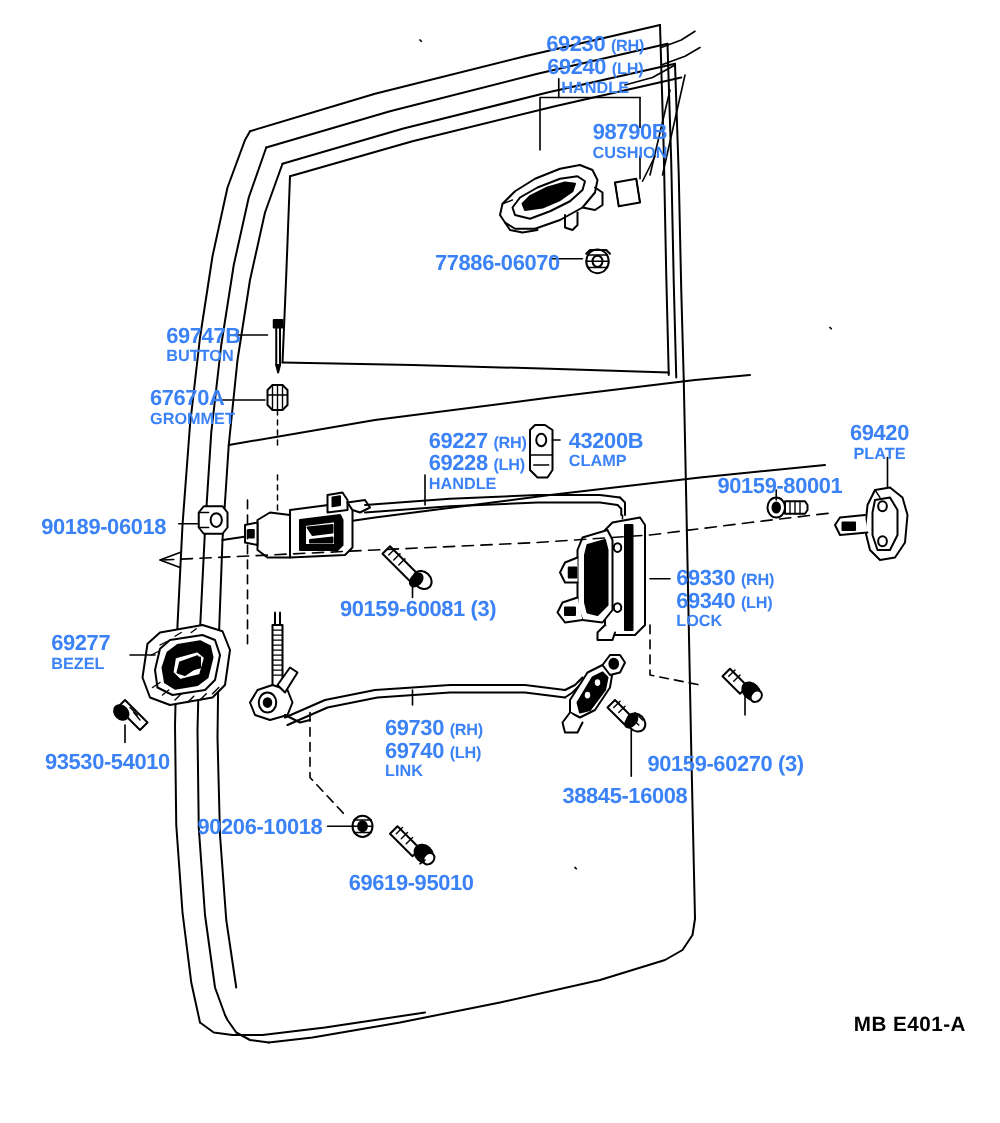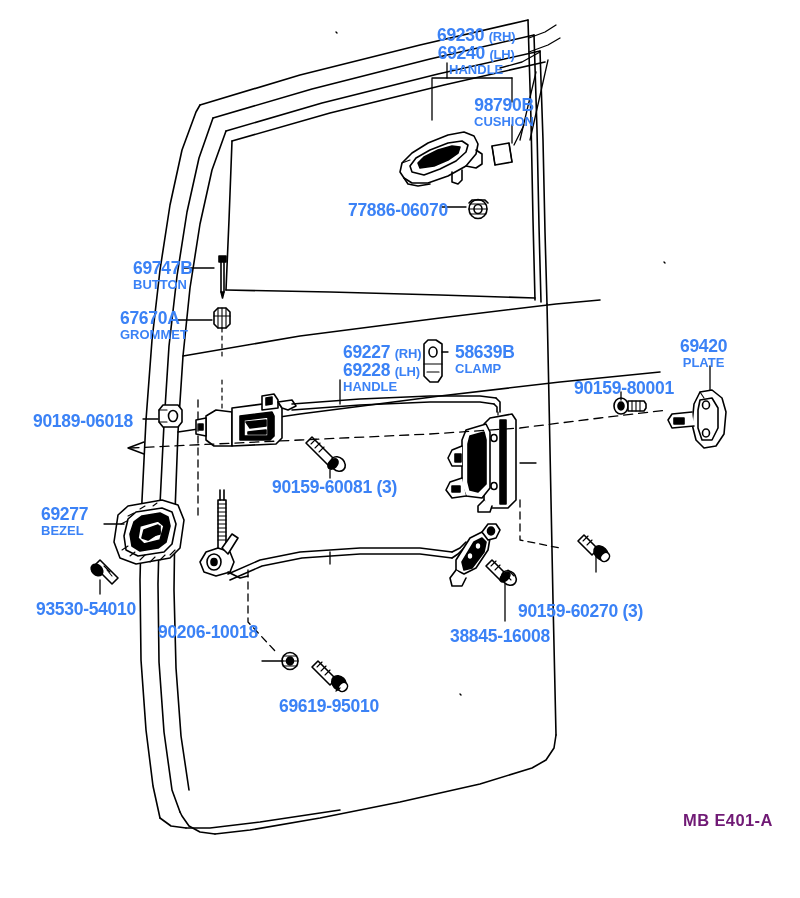--- a/index.html
+++ b/index.html
@@ -47,21 +47,21 @@
     display: block;
     letter-spacing: 0px;
   }
   .ta-c { text-align: center; }
   #footer-code {
     position: absolute;
     left: 683px;
     top: 811px;
     font-size: 16.5px;
     font-weight: 700;
-    color: #701a75;
+    color: #000000;
     letter-spacing: 0.4px;
     font-family: "Liberation Sans", sans-serif;
   }
 </style>
 </head>
 <body>
 
 <div id="page">
 
   <svg id="diagram-svg" viewBox="0 0 800 898">
@@ -490,61 +490,71 @@
     <span class="sub">GROMMET</span>
   </div>
 
   <div class="callout" style="left:317px; top:344px;margin-left:26px;">
     <span class="pn"><span>69227</span> <span class="side">(RH)</span></span>
     <span class="pn"><span>69228</span> <span class="side">(LH)</span></span>
     <span class="sub">HANDLE</span>
   </div>
 
   <div class="callout" style="left:455px; top:344px;">
-    <span class="pn">58639B</span>
+    <span class="pn">43200B</span>
     <span class="sub">CLAMP</span>
   </div>
 
   <div class="callout ta-c" style="left:680px; top:338px;">
     <span class="pn">69420</span>
     <span class="sub">PLATE</span>
   </div>
 
   <div class="callout" style="left:574px; top:380px;">
     <span class="pn">90159-80001</span>
   </div>
 
   <div class="callout" style="left:33px; top:413px;">
     <span class="pn">90189-06018</span>
   </div>
 
   <div class="callout" style="left:272px; top:479px;">
     <span class="pn">90159-60081 (3)</span>
   </div>
 
+  <div class="callout" style="left:541px; top:454px;">
+    <span class="pn"><span>69330</span> <span class="side">(RH)</span></span>
+    <span class="pn"><span>69340</span> <span class="side">(LH)</span></span>
+    <span class="sub">LOCK</span>
+  </div>
 
   <div class="callout" style="left:41px; top:506px;">
     <span class="pn">69277</span>
     <span class="sub">BEZEL</span>
   </div>
 
   <div class="callout" style="left:36px; top:601px;">
     <span class="pn">93530-54010</span>
   </div>
 
+  <div class="callout" style="left:308px; top:574px;">
+    <span class="pn"><span>69730</span> <span class="side">(RH)</span></span>
+    <span class="pn"><span>69740</span> <span class="side">(LH)</span></span>
+    <span class="sub">LINK</span>
+  </div>
 
   <div class="callout" style="left:518px; top:579px;margin-top:24px;">
     <span class="pn">90159-60270 (3)</span>
   </div>
 
   <div class="callout" style="left:450px; top:628px;">
     <span class="pn">38845-16008</span>
   </div>
 
-  <div class="callout" style="left:158px; top:624px;text-align:center;">
+  <div class="callout" style="left:158px; top:653px;text-align:center;">
     <span class="pn">90206-10018</span>
   </div>
 
   <div class="callout" style="left:279px; top:698px;">
     <span class="pn">69619-95010</span>
   </div>
 
   <div id="footer-code">MB  E401-A</div>
 
 </div>

